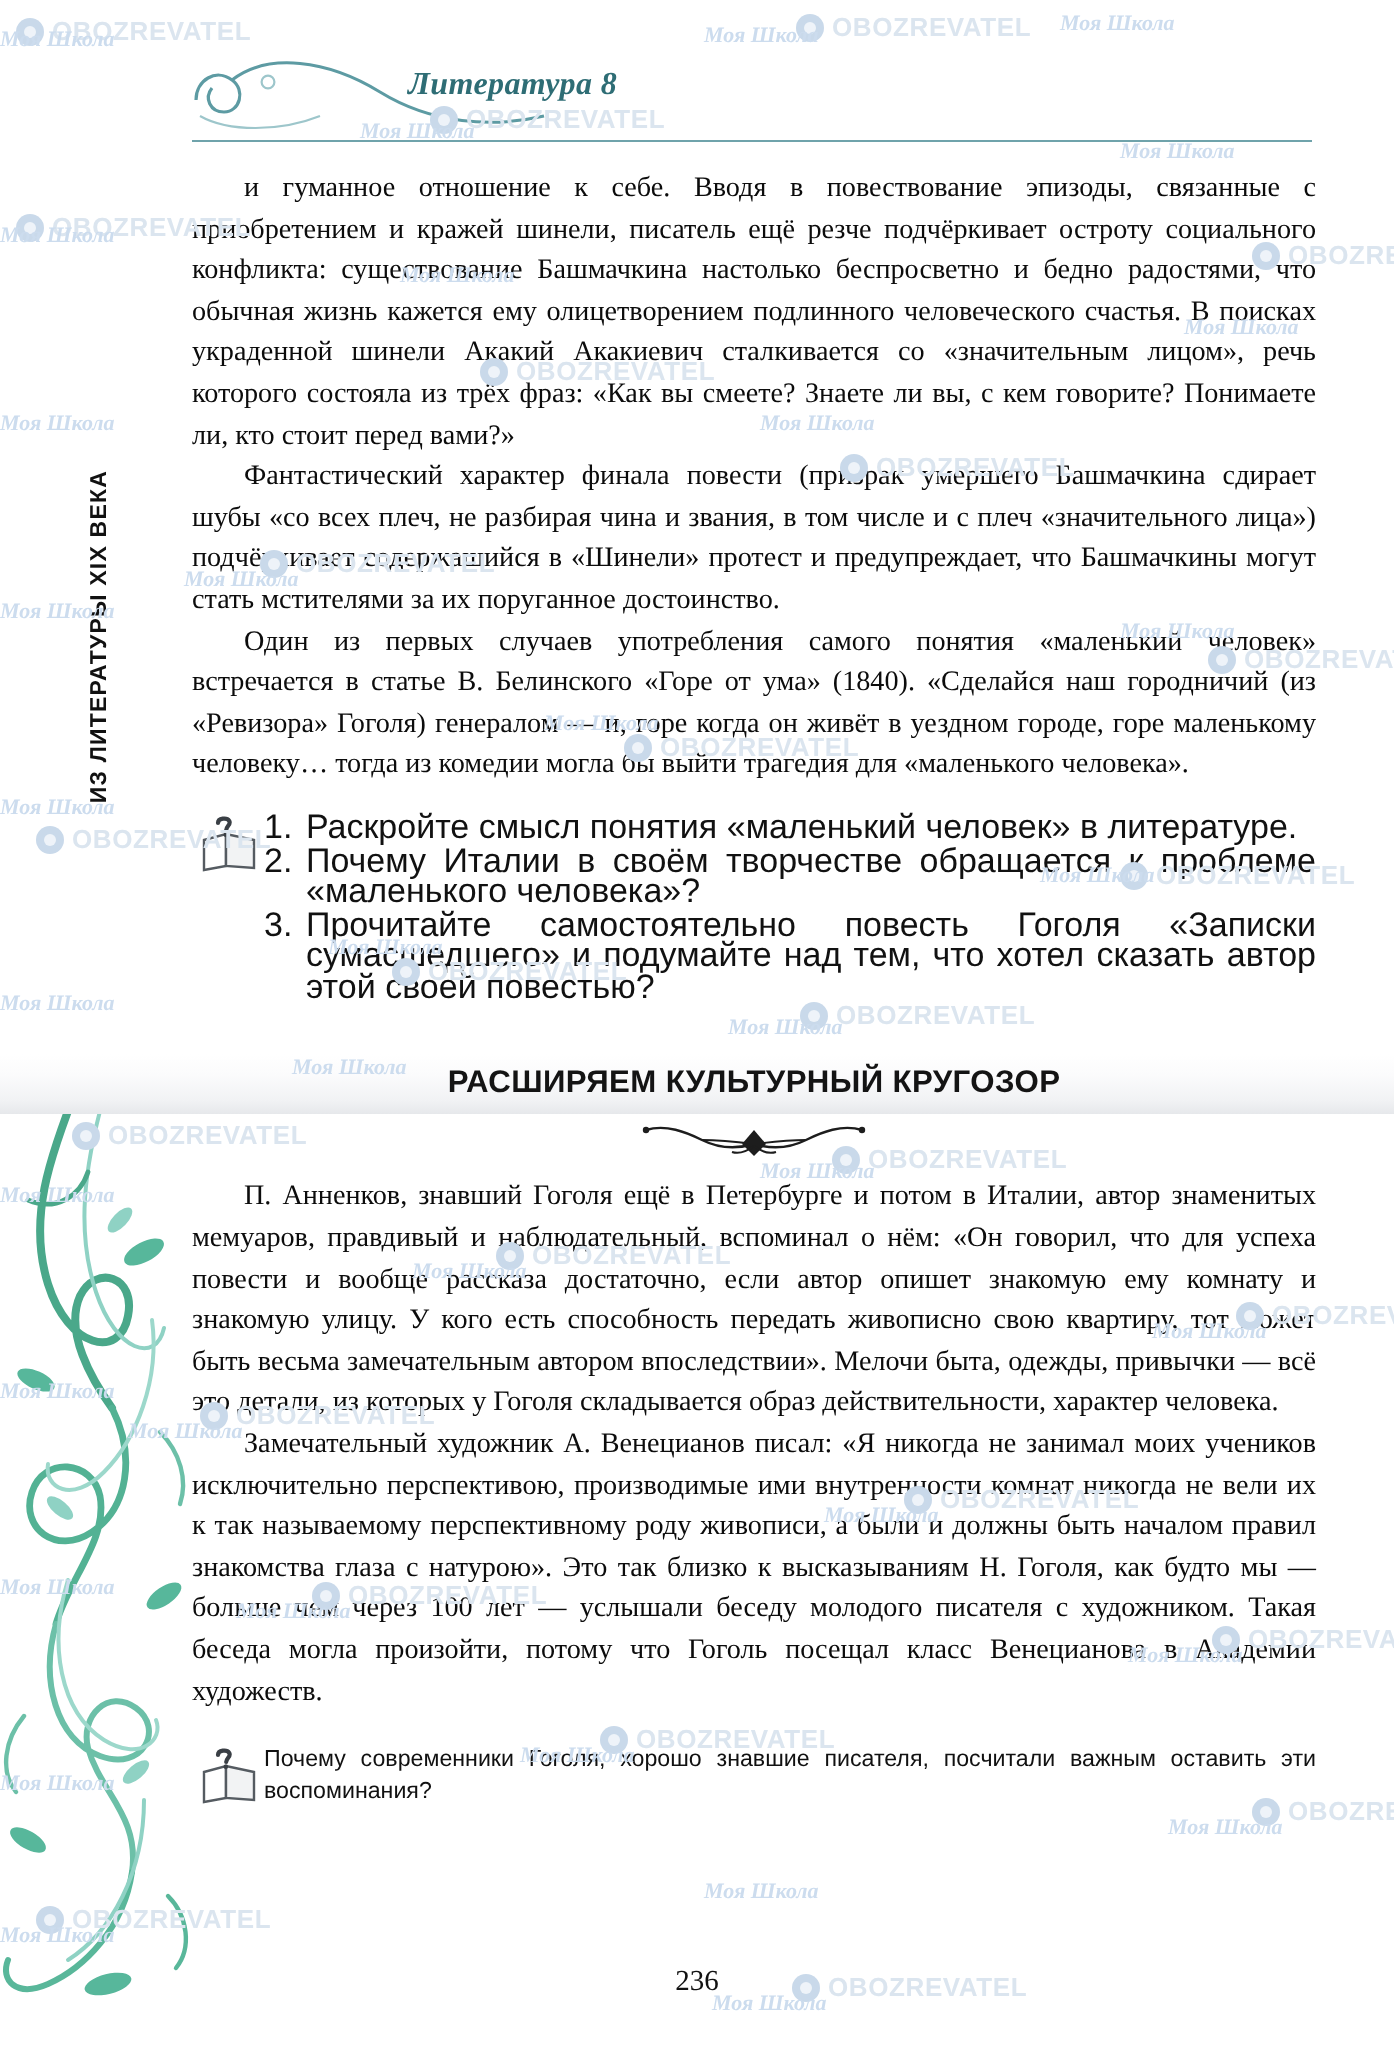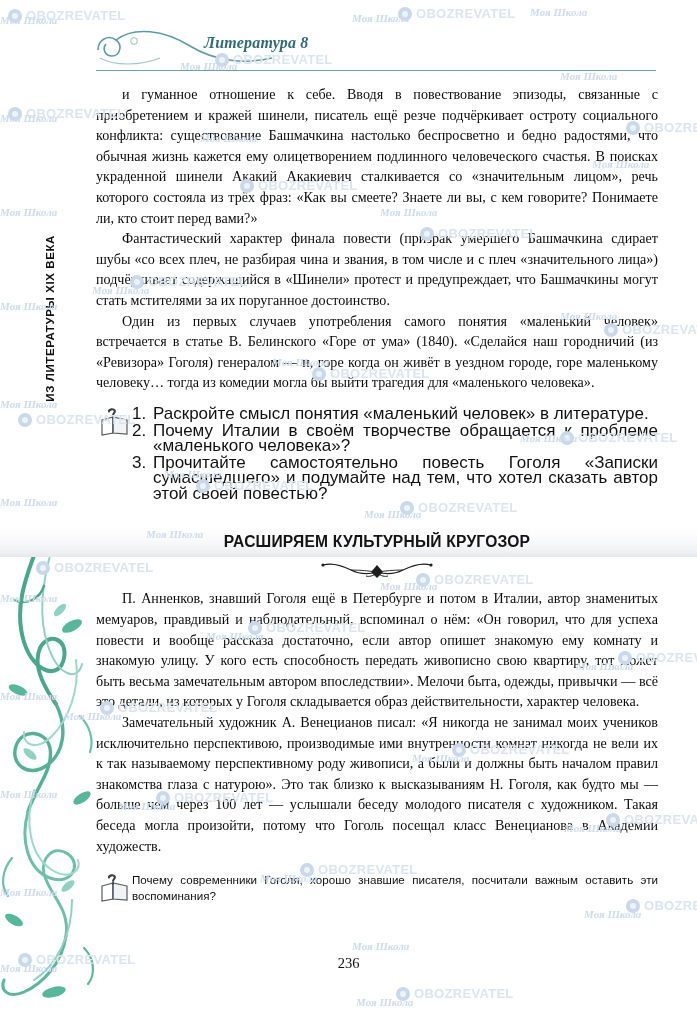--- a/index.html
+++ b/index.html
@@ -223,21 +223,21 @@
     font-family: "Liberation Sans", sans-serif;
     font-size: 11.6px;
     line-height: 15.6px;
     text-align: justify;
     color: #111111;
   }
 
   
   #page-number {
     position: absolute;
-    top: 955px;
+    top: 983px;
     left: 0;
     width: 697px;
     text-align: center;
     font-family: "Liberation Serif", serif;
     font-size: 14.5px;
     color: #111111;
     z-index: 4;
   }
 </style>
 </head>

